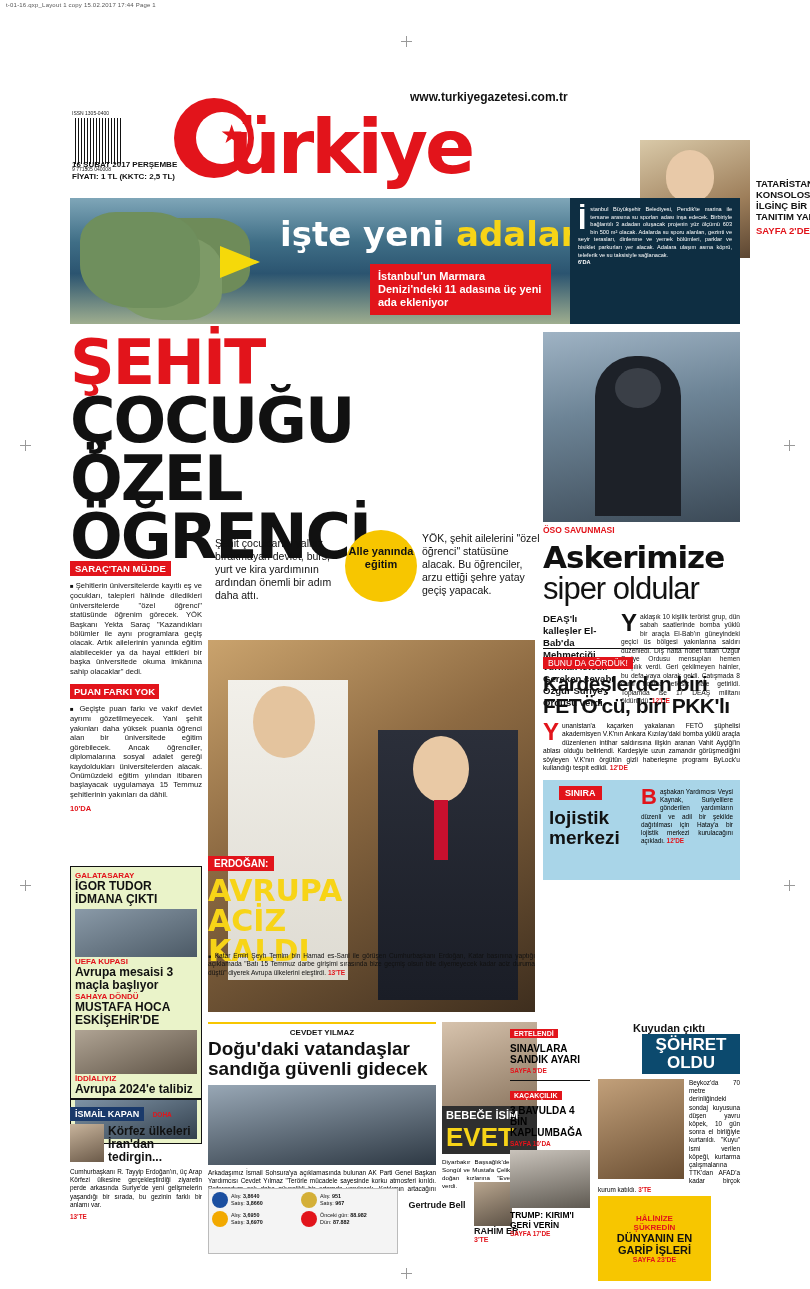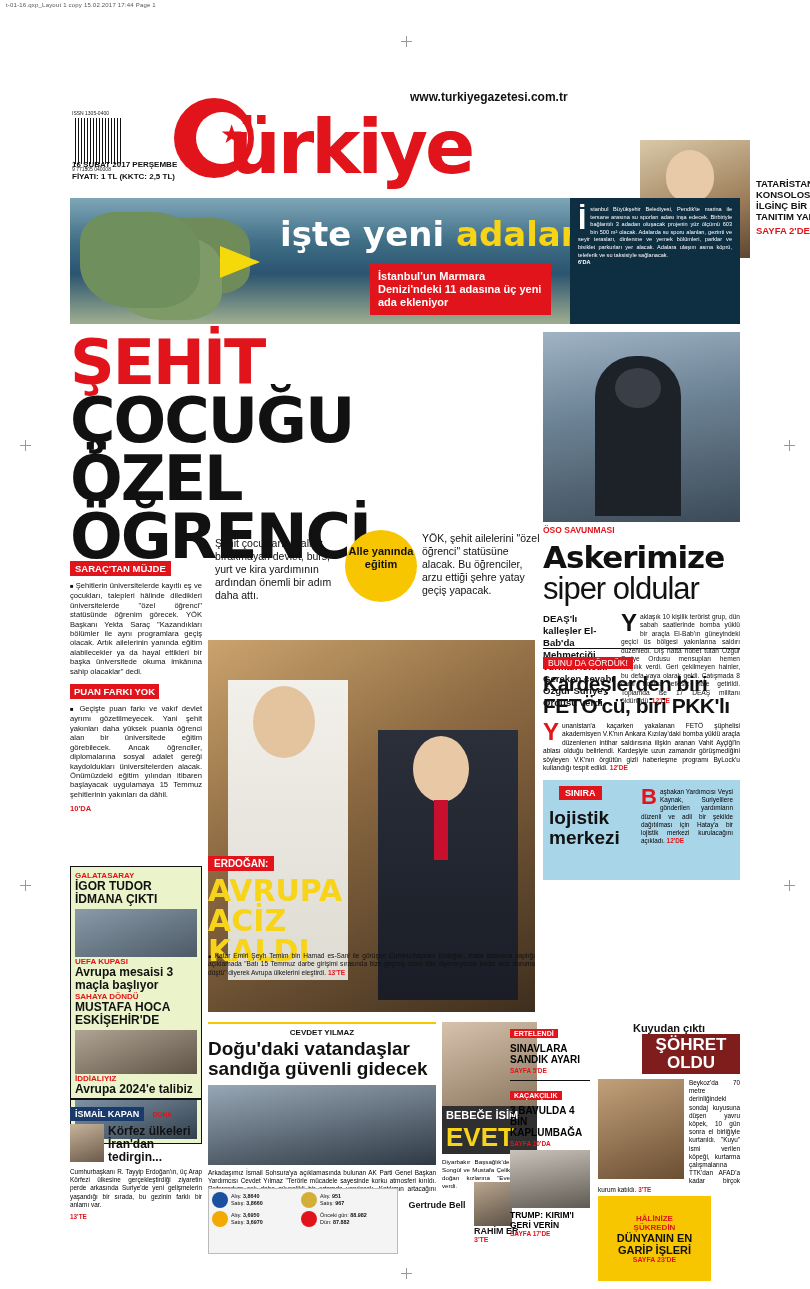--- a/index.html
+++ b/index.html
@@ -145,21 +145,21 @@
   .ertelendi .ttl{font-size:10px;font-weight:bold;line-height:11px;margin-top:3px;}
   .ertelendi .pg{font-size:6.5px;color:#e2141b;font-weight:bold;margin-top:2px;}
   .ertelendi .sep{border-top:1px solid #111;margin:6px 0 3px 0;}
   .trumpbox{position:absolute;left:510px;top:1150px;width:80px;}
   .trumpbox .ph{width:80px;height:58px;background:linear-gradient(170deg,#c9c3bb,#5f5a52);}
   .trumpbox .ttl{font-size:8.5px;font-weight:bold;line-height:9.5px;margin-top:3px;}
   .trumpbox .pg{font-size:6.5px;color:#e2141b;font-weight:bold;}
 
   .kuyu{position:absolute;left:598px;top:1022px;width:142px;}
   .kuyu .kick{font-size:11px;font-weight:bold;color:#111;text-align:center;}
-  .kuyu .ttl{background:#7f1d1d;color:#fff;font-size:17px;font-weight:bold;text-align:center;padding:2px 0;line-height:18px;margin-left:44px;}
+  .kuyu .ttl{background:#0c4a6e;color:#fff;font-size:17px;font-weight:bold;text-align:center;padding:2px 0;line-height:18px;margin-left:44px;}
   .kuyu .ph{width:86px;height:100px;background:linear-gradient(160deg,#c2a07a,#6b4f33);float:left;margin:5px 5px 0 0;}
   .kuyu p{font-size:6.4px;line-height:8.2px;text-align:justify;margin-top:5px;}
   .halinize{position:absolute;left:598px;top:1196px;width:113px;background:#f7c600;padding:18px;box-sizing:border-box;}
   .halinize .kick{color:#e2141b;font-size:8px;font-weight:bold;text-align:center;}
   .halinize .ttl{font-size:11px;font-weight:bold;line-height:12px;text-align:center;color:#111;}
   .halinize .pg{font-size:7px;color:#e2141b;font-weight:bold;text-align:center;}
 </style>
 </head>
 <body>
 

